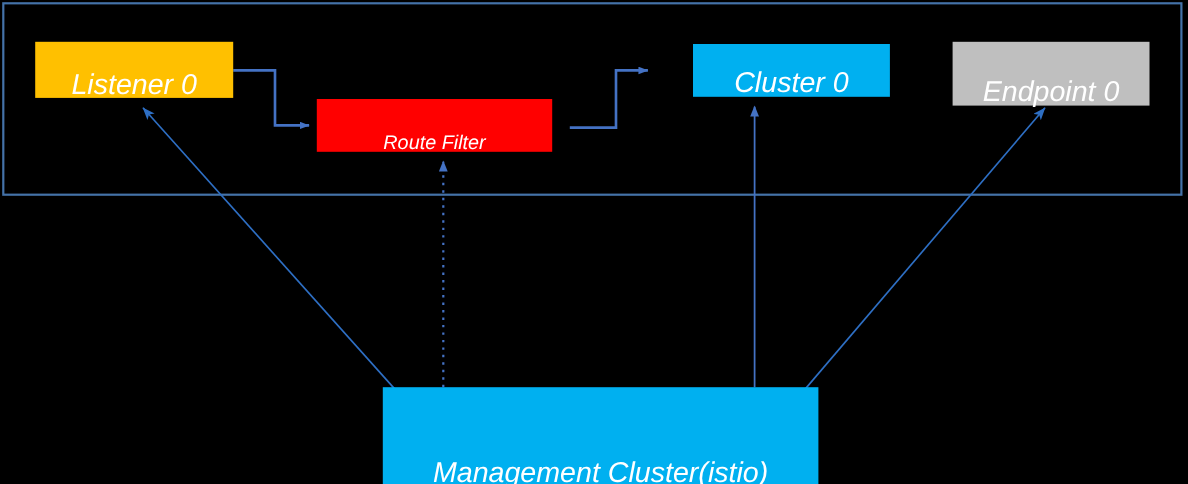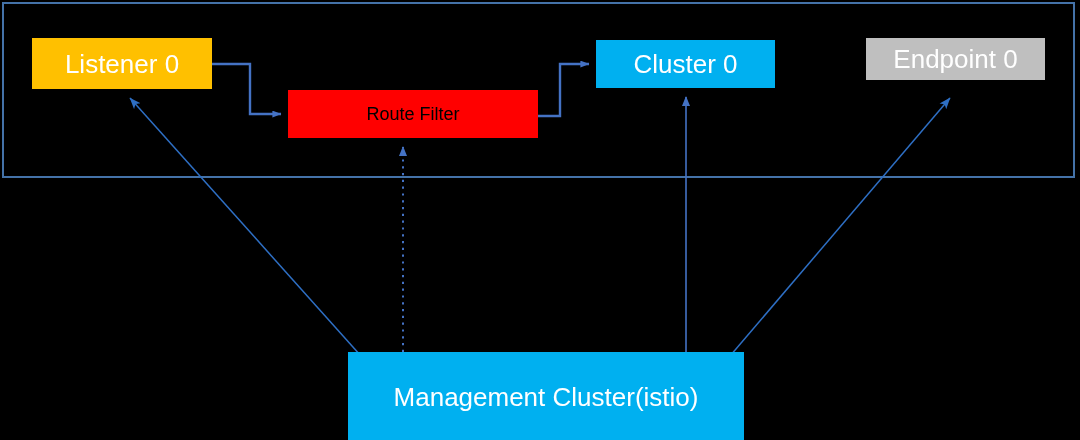--- a/index.html
+++ b/index.html
@@ -29,57 +29,58 @@
     top: 2px;
     width: 1073px;
     height: 176px;
     border: 2px solid #4472a8;
     box-sizing: border-box;
     background: transparent;
   }
   .node {
     position: absolute;
     display: flex;
-    align-items: center;
+    align-items: flex-end;
     justify-content: center;
     color: #ffffff;
     box-sizing: border-box;
     line-height: 1;
     white-space: nowrap;
+    font-style: italic;
   }
   .node-listener {
     left: 32px;
     top: 38px;
     width: 180px;
     height: 51px;
     background: #ffc000;
     font-size: 26px;
   }
   .node-route-filter {
     left: 288px;
     top: 90px;
-    width: 250px;
+    width: 214px;
     height: 48px;
     background: #ff0000;
-    color: #000000;
+    color: #ffffff;
     font-size: 18px;
   }
   .node-cluster {
-    left: 596px;
+    left: 630px;
     top: 40px;
     width: 179px;
     height: 48px;
     background: #00b0f0;
     font-size: 26px;
   }
   .node-endpoint {
     left: 866px;
     top: 38px;
     width: 179px;
-    height: 42px;
+    height: 58px;
     background: #bfbfbf;
     font-size: 26px;
   }
   .node-mgmt {
     left: 348px;
     top: 352px;
     width: 396px;
     height: 90px;
     background: #00b0f0;
     font-size: 26px;

